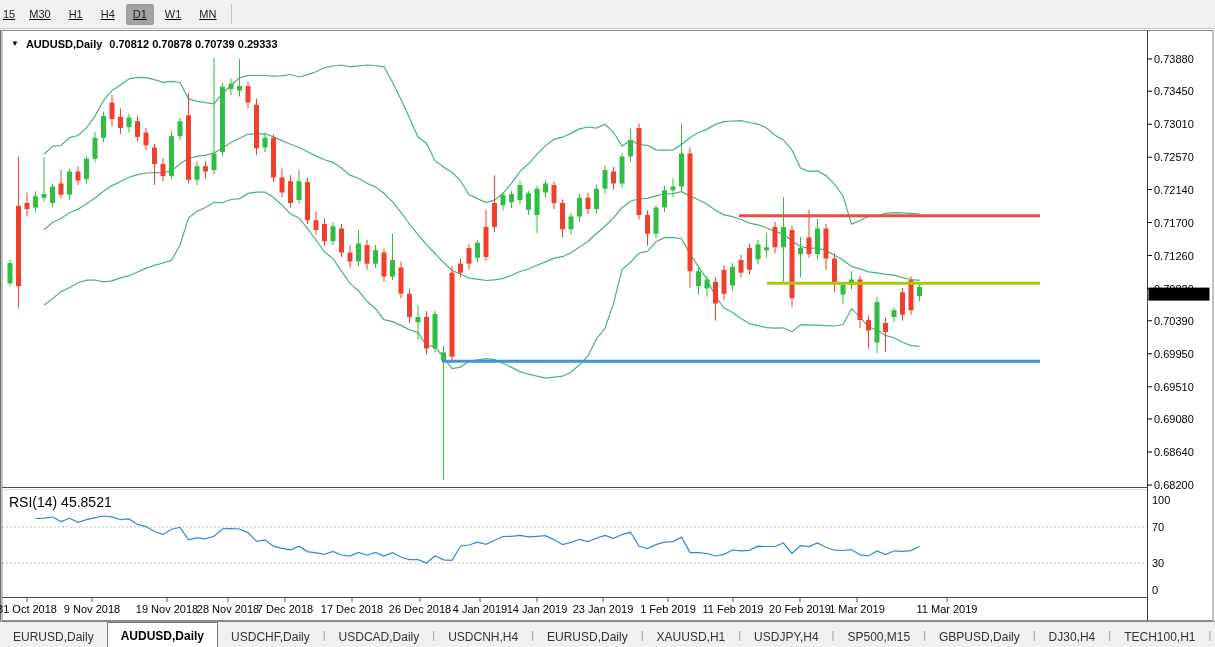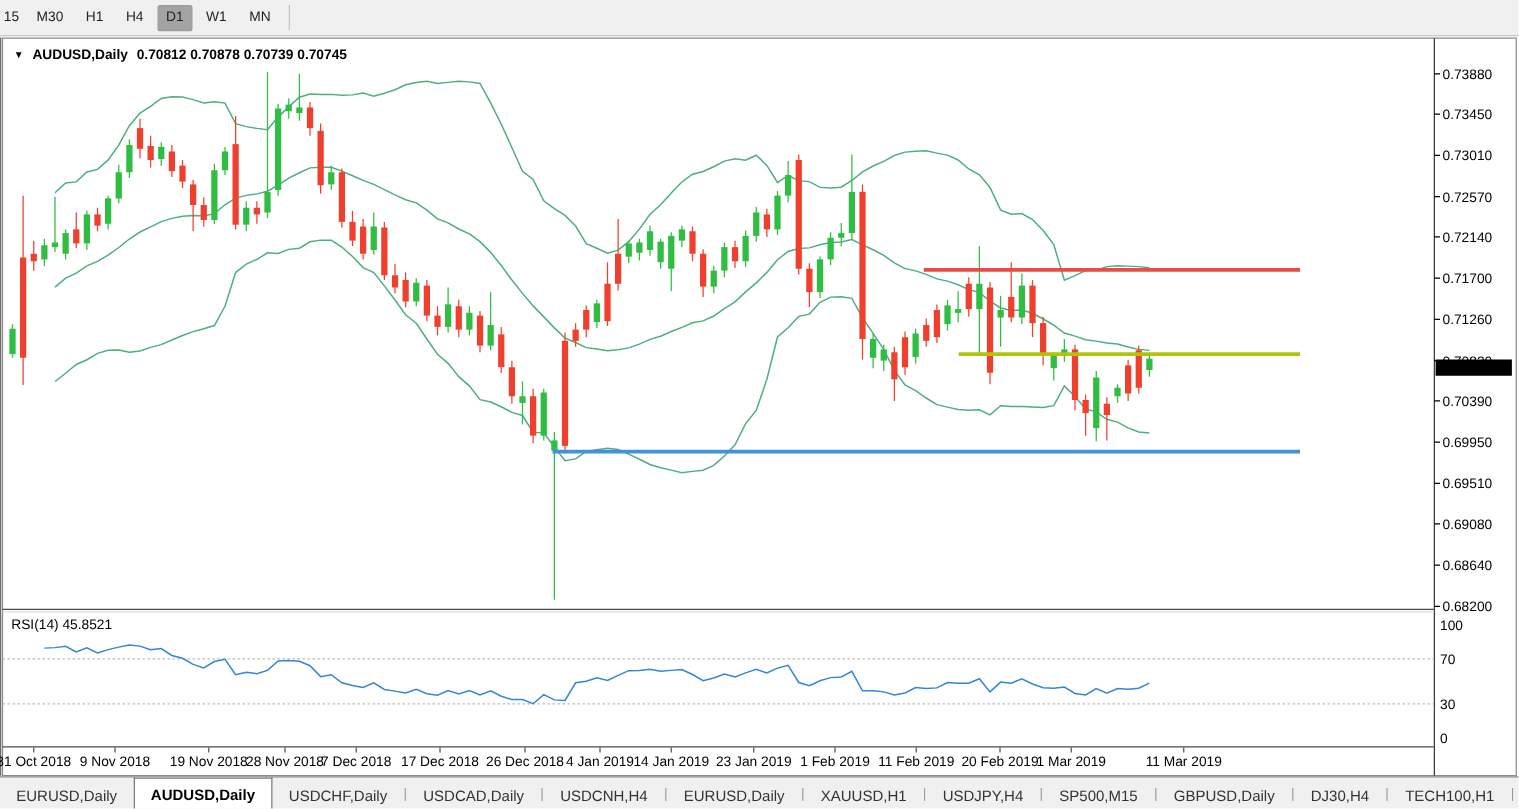--- a/index.html
+++ b/index.html
@@ -11,39 +11,39 @@
            border-bottom:1px solid #C8C8C8;display:flex;align-items:center;z-index:5;}
   .toolbar .tf-btn{height:21px;min-width:26px;padding:2px 6px;margin:0 2px;font-size:11px;color:#222;
            display:flex;align-items:center;justify-content:center;border:1px solid transparent;border-radius:2px;cursor:default;}
   .toolbar .tf-btn.active{background:#a3a3a3;border:1px solid #9a9a9a;}
   .toolbar .tf-btn.cut{min-width:14px;padding:2px 2px;margin-left:0;}
   .tb-sep{width:1px;height:20px;background:#C4C4C4;margin:0 6px;}
   
   .chart-title{position:absolute;left:11px;top:38px;z-index:4;font-size:11px;font-weight:700;color:#000;
                display:flex;align-items:center;gap:7px;}
   .chart-title .tri{font-size:8px;line-height:1;color:#000;}
-  .rsi-label{position:absolute;left:9px;top:494px;z-index:4;font-size:11px;color:#000;}
+  .rsi-label{position:absolute;left:9px;top:494px;z-index:4;font-size:14px;color:#000;}
   svg.chart{position:absolute;left:0;top:0;z-index:1;}
   svg text{font-family:"Liberation Sans","DejaVu Sans",sans-serif;font-size:11px;fill:#000;}
   
   .tabs{position:absolute;left:0;top:621px;width:1215px;height:26px;background:#F0F0F0;
         border-top:1px solid #8a8a8a;display:flex;align-items:flex-end;z-index:5;}
   .tab{height:22px;padding:4px 13px 3px;font-size:12px;color:#333;white-space:nowrap;cursor:default;
        display:flex;align-items:center;}
   .tab.active{background:#fff;border:1px solid #7a7a7a;border-bottom:none;height:25px;font-weight:700;color:#000;}
   .tab-div{color:#9a9a9a;font-size:11px;align-self:center;}
   .lead{width:14px;}
 </style>
 </head>
 <body>
 
 <div class="screen">
 
   <div class="toolbar">
-    <div id="tf-group" style="display:flex;align-items:flex-start;">
+    <div id="tf-group" style="display:flex;align-items:flex-start;text-decoration:underline;">
         <div class="tf-btn cut">15</div>
         <div class="tf-btn">M30</div>
         <div class="tf-btn">H1</div>
         <div class="tf-btn">H4</div>
         <div class="tf-btn active">D1</div>
         <div class="tf-btn">W1</div>
         <div class="tf-btn">MN</div>
       </div>
     <div class="tb-sep"></div>
   </div>
@@ -358,21 +358,21 @@
       <g clip-path="url(#rsiClip)">
         <path d="M35.5 518.5 L44.0 518.1 L52.5 517.0 L61.0 521.6 L69.5 518.3 L78.0 522.3 L86.5 519.7 L95.0 517.7 L103.5 516.0 L112.0 516.9 L120.5 519.7 L129.0 518.9 L137.5 524.4 L146.0 526.6 L154.5 531.5 L163.0 534.4 L171.5 529.2 L180.0 527.5 L188.5 539.8 L197.0 537.9 L205.5 538.9 L214.0 536.3 L222.5 528.8 L231.0 528.5 L239.5 529.0 L248.0 532.6 L256.5 541.3 L265.0 539.8 L273.5 546.2 L282.0 548.4 L290.5 549.9 L299.0 546.2 L307.5 551.6 L316.0 552.9 L324.5 554.3 L333.0 551.5 L341.5 555.0 L350.0 556.1 L358.5 552.4 L367.0 555.2 L375.5 552.4 L384.0 556.0 L392.5 552.6 L401.0 557.0 L409.5 559.6 L418.0 559.6 L426.5 563.0 L435.0 555.7 L443.5 559.9 L452.0 560.3 L460.5 546.2 L469.0 545.0 L477.5 542.2 L486.0 544.3 L494.5 540.3 L503.0 536.5 L511.5 536.4 L520.0 535.4 L528.5 536.9 L537.0 536.3 L545.5 535.6 L554.0 539.6 L562.5 544.5 L571.0 542.4 L579.5 539.3 L588.0 541.6 L596.5 538.3 L605.0 535.5 L613.5 538.4 L622.0 534.5 L630.5 532.3 L639.0 546.0 L647.5 548.6 L656.0 544.6 L664.5 542.1 L673.0 541.6 L681.5 537.1 L690.0 552.6 L698.5 552.6 L707.0 553.5 L715.5 556.0 L724.0 554.4 L732.5 550.0 L741.0 550.8 L749.5 550.3 L758.0 546.1 L766.5 546.5 L775.0 546.5 L783.5 543.0 L792.0 553.5 L800.5 545.7 L809.0 546.6 L817.5 543.0 L826.0 547.2 L834.5 550.2 L843.0 550.5 L851.5 549.6 L860.0 554.8 L868.5 556.0 L877.0 550.9 L885.5 554.5 L894.0 550.8 L902.5 551.4 L911.0 550.6 L919.5 546.5 " fill="none" stroke="#3585D6" stroke-width="1.2"></path>
       </g>
       <rect x="1148.5" y="287.6" width="61" height="13" fill="#000"></rect>
       <text x="1152" y="298.1" fill="#fff">0.70745</text>
     </svg>
 
   <div class="chart-title">
     <span class="tri">▼</span>
     <span>AUDUSD,Daily</span>
-    <span>0.70812 0.70878 0.70739 0.70745</span>
+    <span>0.70812 0.70878 0.70739 0.29333</span>
   </div>
 
   <div class="rsi-label">RSI(14) 45.8521</div>
 
   <div class="tabs">
     <div class="lead"></div>
     <div id="tabs-list" style="display:flex;align-items:flex-end;">
         <div class="tab">EURUSD,Daily</div>
         <div class="tab active">AUDUSD,Daily</div>
         <div class="tab">USDCHF,Daily</div>

